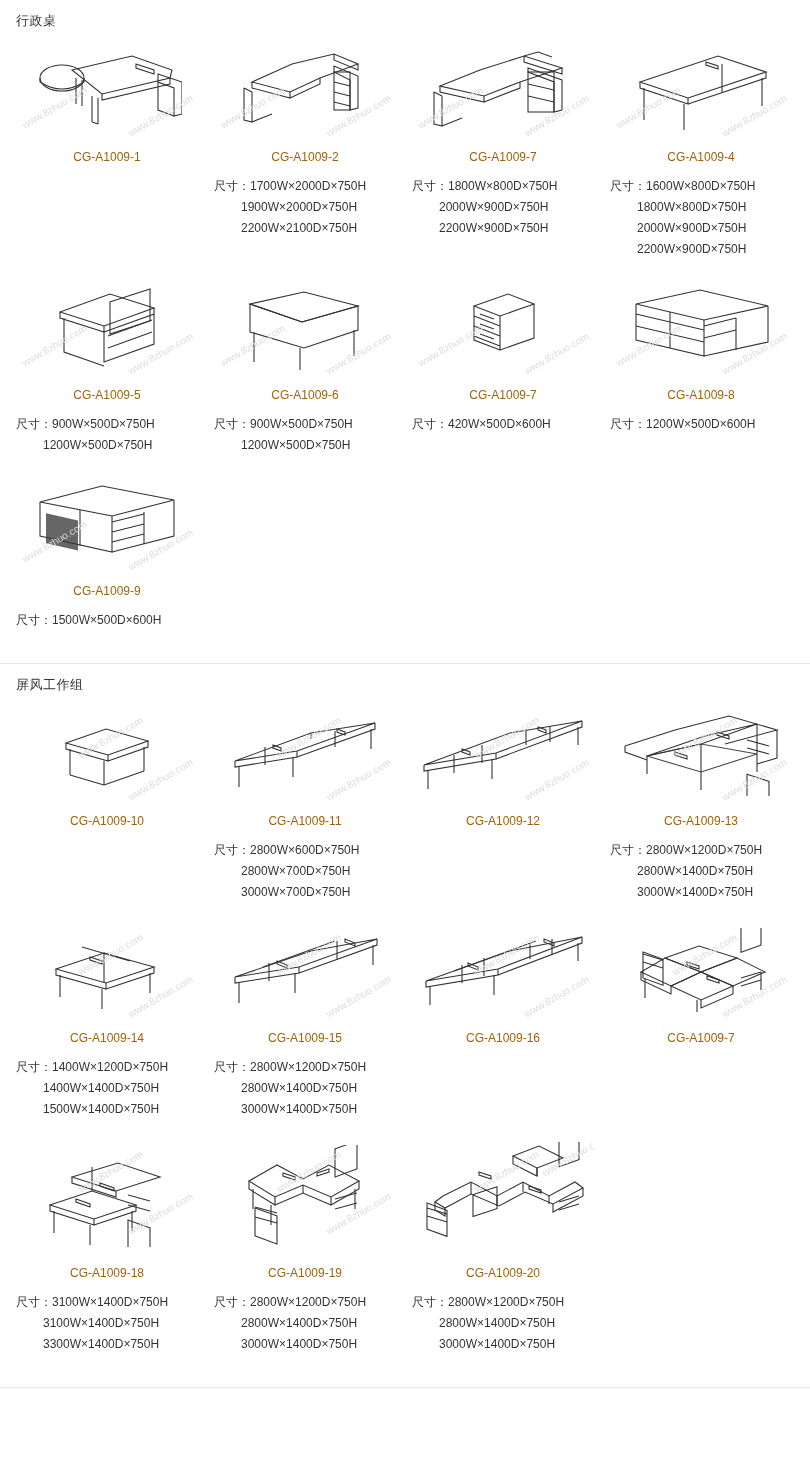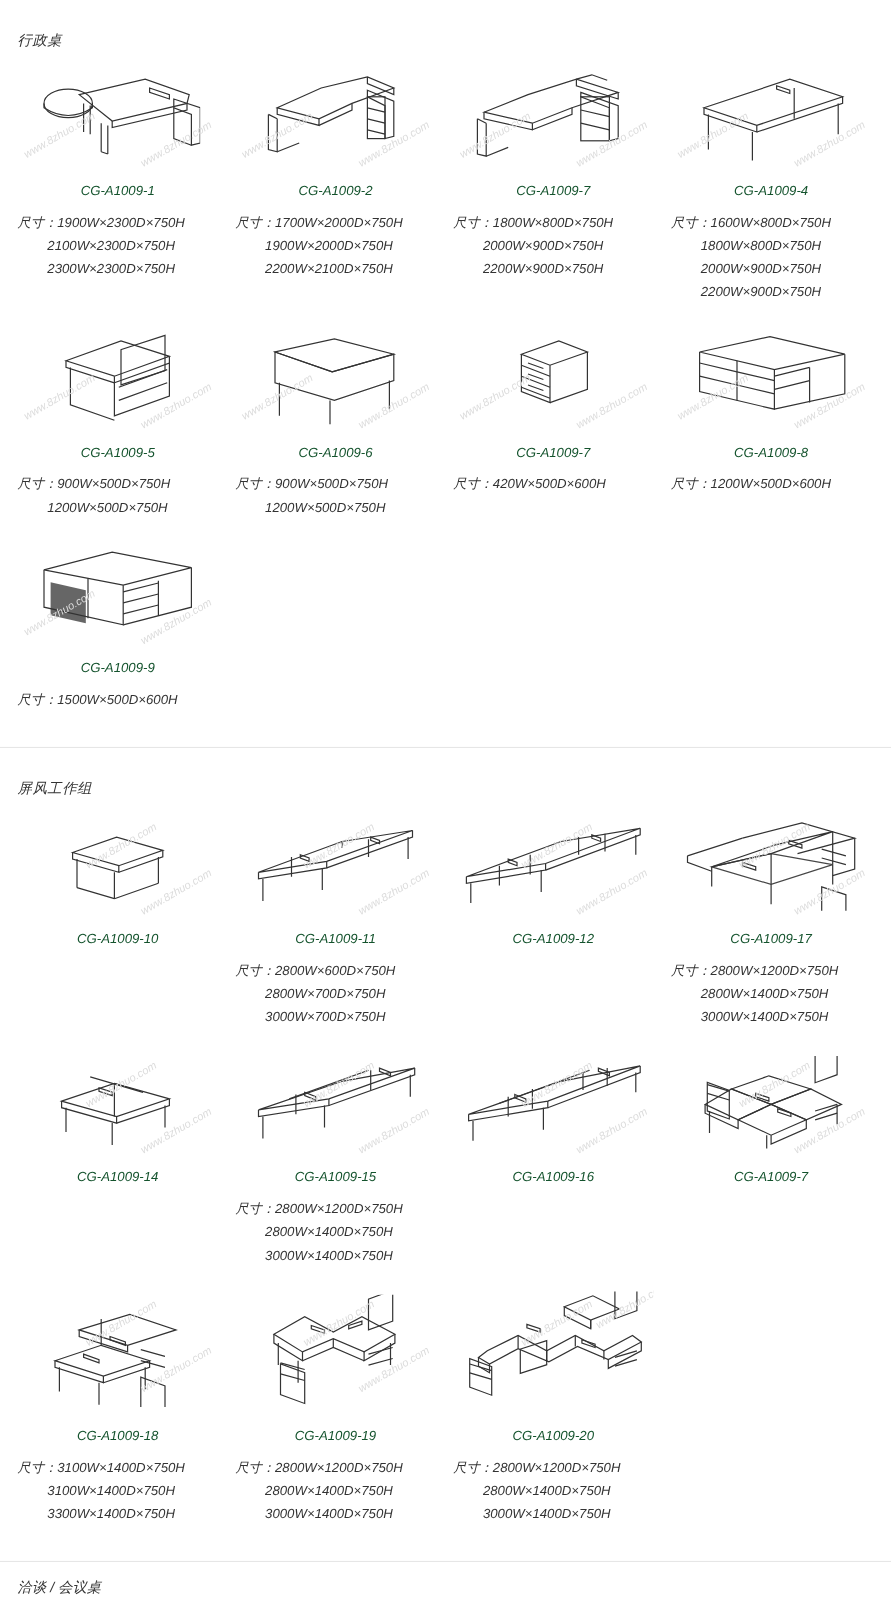--- a/index.html
+++ b/index.html
@@ -5,21 +5,21 @@
   * { box-sizing: border-box; }
   html, body {
     margin: 0; padding: 0;
     width: 810px;
     background: #ffffff;
     font-family: "Liberation Sans", "DejaVu Sans", sans-serif;
     color: #333333;
   }
   .page { width: 810px; position: relative; }
 
-  .section { padding: 16px 0 0 0; font-style: italic; }
+  .section { padding: 0 0 0 0; }
   .section-head {
     font-size: 13px;
     color: #333;
     padding: 12px 0 10px 16px;
     letter-spacing: .5px;
   }
 
   .grid {
     display: flex;
     flex-wrap: wrap;
@@ -55,21 +55,21 @@
   }
   .wm.a { left: 2px;  top: 62px; }
   .wm.b { left: 58px; top: 28px; }
   .wm.c { left: 108px; top: 70px; }
   .wm.d { left: 126px; top: 12px; }
 
   .code {
     width: 100%;
     text-align: center;
     font-size: 12px;
-    color: #14532d;
+    color: #a16207;
     margin-top: 10px;
     margin-bottom: 12px;
   }
   .specs {
     width: 100%;
     font-size: 12px;
     color: #333;
     line-height: 21px;
   }
   .specs .line { white-space: nowrap; }
@@ -105,25 +105,20 @@
             <path d="M8 30 L8 34 Q30 48 52 34 L52 30"></path>
             <path d="M70 46 L70 52 L138 36 L138 30"></path>
             <path d="M104 16 L122 22 L122 26 L104 20 Z"></path>
             <path d="M126 26 L150 34 L150 66 L142 68 L142 40 L126 34 Z"></path>
             <path d="M126 34 L126 62 L142 68"></path>
             <path d="M60 48 L60 74 M66 50 L66 76 M60 74 L66 76"></path>
             <path d="M44 30 L44 56 M50 32 L50 58"></path>
           </svg>
         </div>
         <div class="code">CG-A1009-1</div>
-        <div class="specs">
-          <div class="line">尺寸：1900W×2300D×750H</div>
-          <div class="line indent">2100W×2300D×750H</div>
-          <div class="line indent">2300W×2300D×750H</div>
-        </div>
       </div>
 
       <div class="cell">
         <div class="thumb">
           <span class="wm a">www.8zhuo.com</span>
           <span class="wm c">www.8zhuo.com</span>
           <svg width="150" height="84" viewBox="0 0 150 84" fill="none" stroke="#333" stroke-width="1.1">
             <path d="M22 34 L62 16 L104 6 L128 16 L90 30 L60 44 Z"></path>
             <path d="M22 34 L22 40 L60 50 L60 44"></path>
             <path d="M60 50 L90 36 L90 30"></path>
@@ -359,21 +354,21 @@
             <path d="M58 18 L112 4 L160 18 L108 32"></path>
             <path d="M8 34 L58 18 M8 34 L8 40 L30 48"></path>
             <path d="M140 12 L140 42 M160 18 L160 46 L140 52"></path>
             <path d="M30 44 L30 62 M84 60 L84 78 M140 42 L140 60"></path>
             <path d="M100 20 L112 24 L112 27 L100 23 Z"></path>
             <path d="M58 40 L70 44 L70 47 L58 43 Z"></path>
             <rect x="130" y="20" width="22" height="24" transform="skewY(18)"></rect>
             <path d="M130 28 L152 34 M130 36 L152 42"></path>
           </svg>
         </div>
-        <div class="code">CG-A1009-17</div>
+        <div class="code">CG-A1009-13</div>
         <div class="specs">
           <div class="line">尺寸：2800W×1200D×750H</div>
           <div class="line indent">2800W×1400D×750H</div>
           <div class="line indent">3000W×1400D×750H</div>
         </div>
       </div>
 
       <div class="cell">
         <div class="thumb">
           <span class="wm b">www.8zhuo.com</span>
@@ -382,20 +377,25 @@
             <path d="M14 36 L62 20 L112 34 L64 50 Z"></path>
             <path d="M40 14 L88 28 L62 20"></path>
             <path d="M14 36 L14 42 L64 56 L64 50"></path>
             <path d="M64 56 L112 40 L112 34"></path>
             <path d="M18 42 L18 64 M60 56 L60 76 M108 40 L108 60"></path>
             <path d="M48 24 L60 28 L60 31 L48 27 Z"></path>
             <path d="M62 20 L62 50"></path>
           </svg>
         </div>
         <div class="code">CG-A1009-14</div>
+        <div class="specs">
+          <div class="line">尺寸：1400W×1200D×750H</div>
+          <div class="line indent">1400W×1400D×750H</div>
+          <div class="line indent">1500W×1400D×750H</div>
+        </div>
       </div>
 
       <div class="cell">
         <div class="thumb">
           <span class="wm b">www.8zhuo.com</span>
           <span class="wm c">www.8zhuo.com</span>
           <svg width="160" height="80" viewBox="0 0 160 80" fill="none" stroke="#333" stroke-width="1.1">
             <path d="M10 46 L86 20 L152 8 L74 36 Z"></path>
             <path d="M10 46 L10 52 L74 42 L74 36"></path>
             <path d="M74 42 L152 14 L152 8"></path>
@@ -533,16 +533,15 @@
         <div class="specs">
           <div class="line">尺寸：2800W×1200D×750H</div>
           <div class="line indent">2800W×1400D×750H</div>
           <div class="line indent">3000W×1400D×750H</div>
         </div>
       </div>
 
     </div>
 
     <div class="sect-divider"></div>
-    <div class="foot-head">洽谈 / 会议桌</div>
   </div>
 
 </div>
 
 </body></html>

